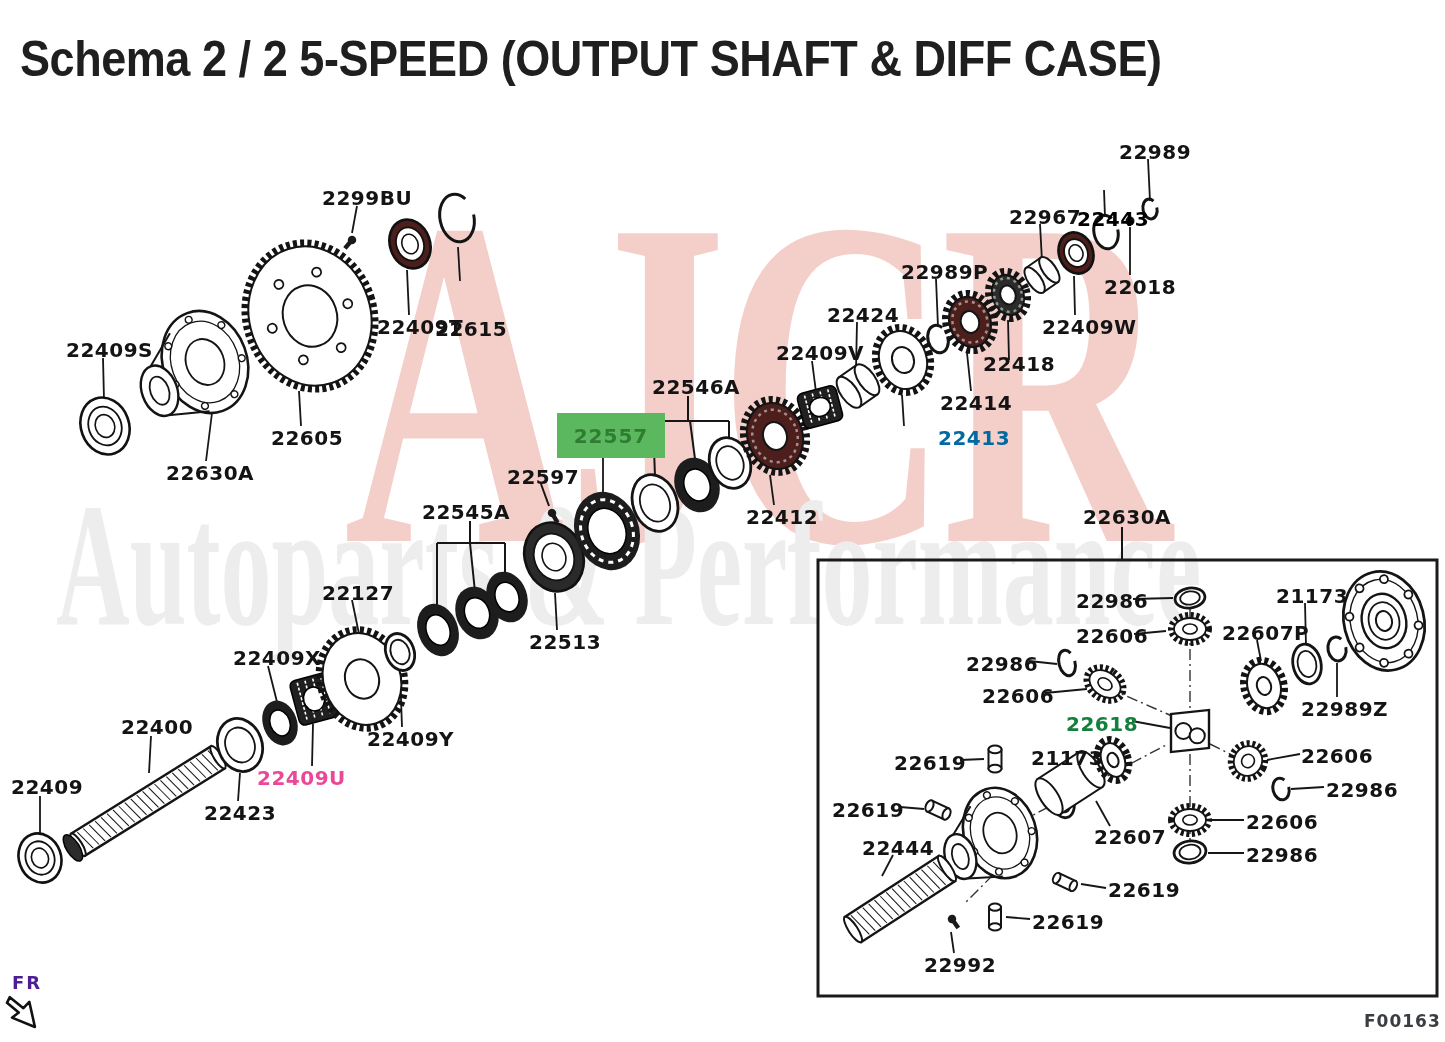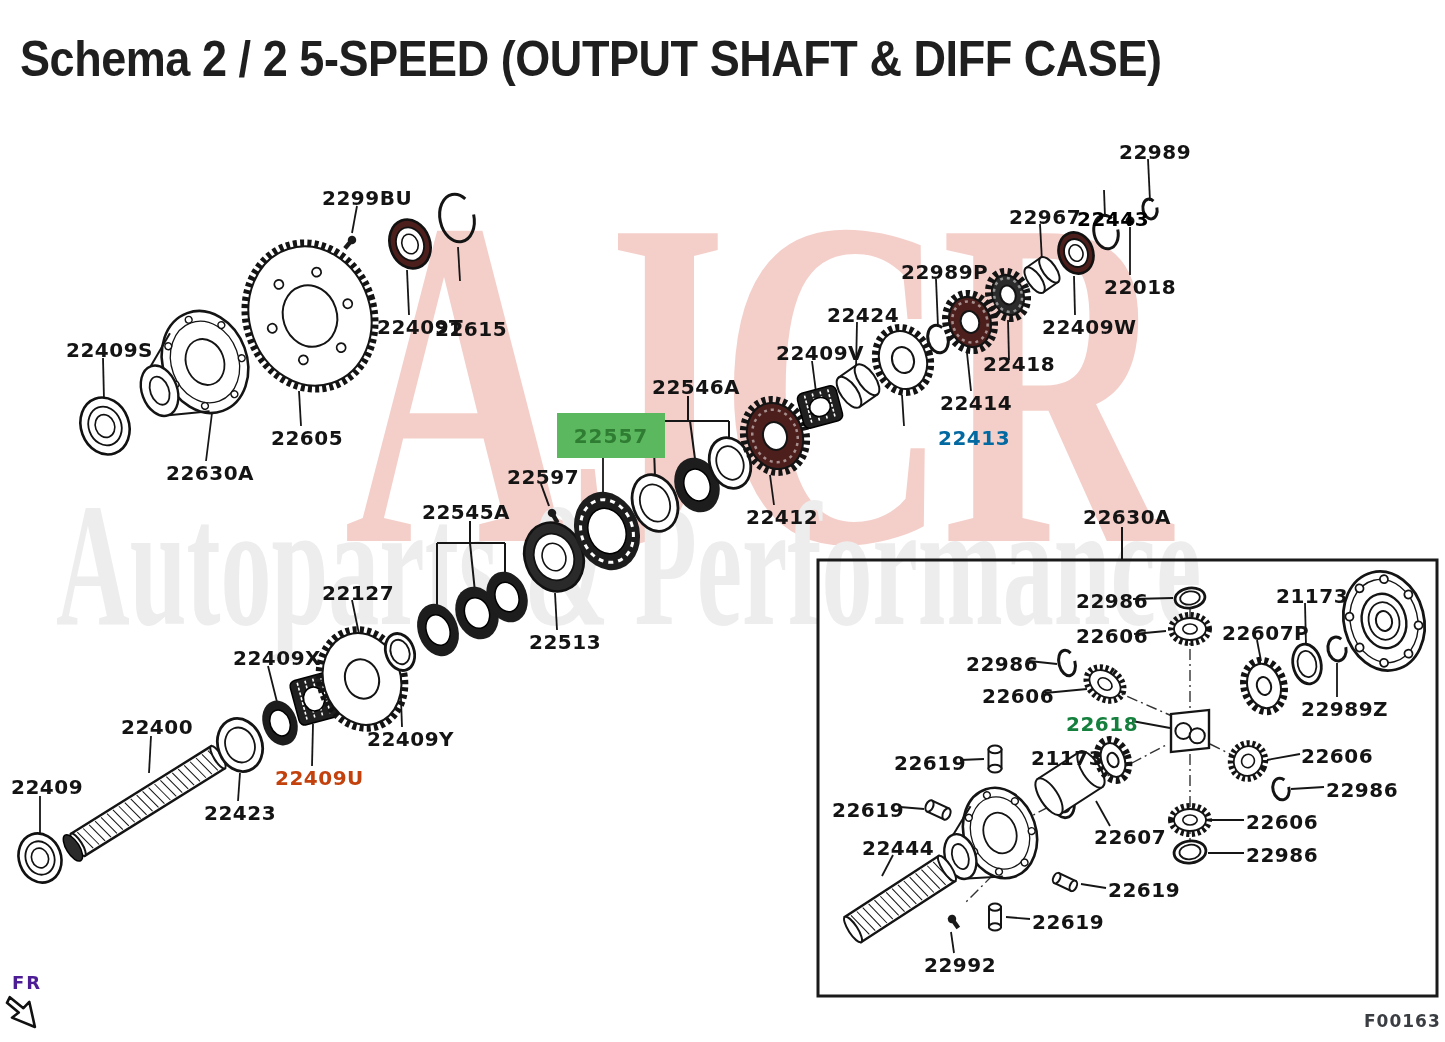--- a/index.html
+++ b/index.html
@@ -468,21 +468,21 @@
       <div class="plabel" style="left: 922px; top: 426px; color: #0369a1; margin-left: 16px;">22413</div>
       <div class="plabel hl" style="left: 557px; top: 413px; width: 108px; height: 45px; background: rgb(92, 184, 95); color: rgb(46, 125, 50);">22557</div>
       <div class="plabel" style="left: 507px; top: 465px; color: rgb(20, 20, 20);">22597</div>
       <div class="plabel" style="left: 422px; top: 500px; color: rgb(20, 20, 20);">22545A</div>
       <div class="plabel" style="left: 746px; top: 505px; color: rgb(20, 20, 20);">22412</div>
       <div class="plabel" style="left: 322px; top: 581px; color: rgb(20, 20, 20);">22127</div>
       <div class="plabel" style="left: 529px; top: 630px; color: rgb(20, 20, 20);">22513</div>
       <div class="plabel" style="left: 233px; top: 646px; color: rgb(20, 20, 20);">22409X</div>
       <div class="plabel" style="left: 121px; top: 715px; color: rgb(20, 20, 20);">22400</div>
       <div class="plabel" style="left: 367px; top: 727px; color: rgb(20, 20, 20);">22409Y</div>
-      <div class="plabel" style="left: 275px; top: 766px; color: #c2410c;">22409U</div>
+      <div class="plabel" style="left: 257px; top: 766px; color: #ec4899;">22409U</div>
       <div class="plabel" style="left: 11px; top: 775px; color: rgb(20, 20, 20);">22409</div>
       <div class="plabel" style="left: 204px; top: 801px; color: rgb(20, 20, 20);">22423</div>
       <div class="plabel" style="left: 1083px; top: 505px; color: rgb(20, 20, 20);">22630A</div>
       <div class="plabel" style="left: 1076px; top: 589px; color: rgb(20, 20, 20);">22986</div>
       <div class="plabel" style="left: 1276px; top: 584px; color: rgb(20, 20, 20);">21173</div>
       <div class="plabel" style="left: 1076px; top: 624px; color: rgb(20, 20, 20);">22606</div>
       <div class="plabel" style="left: 1222px; top: 621px; color: rgb(20, 20, 20);">22607P</div>
       <div class="plabel" style="left: 966px; top: 652px; color: rgb(20, 20, 20);">22986</div>
       <div class="plabel" style="left: 982px; top: 684px; color: rgb(20, 20, 20);">22606</div>
       <div class="plabel" style="left: 1301px; top: 697px; color: rgb(20, 20, 20);">22989Z</div>

